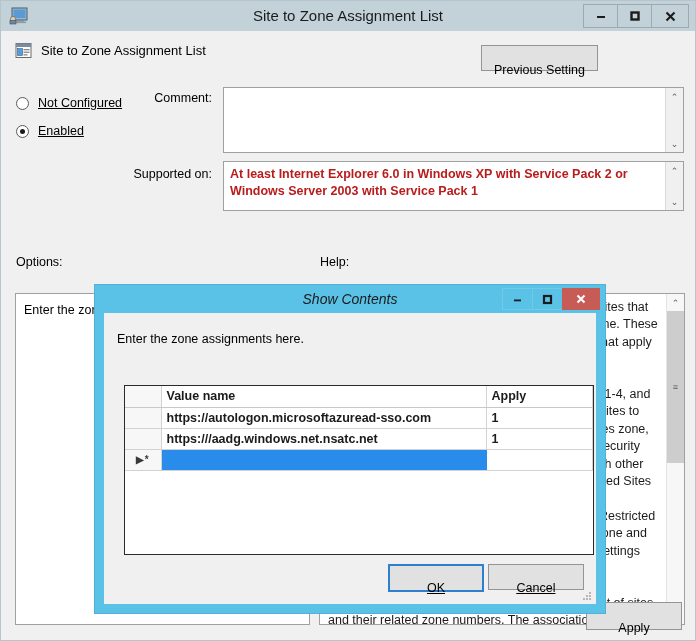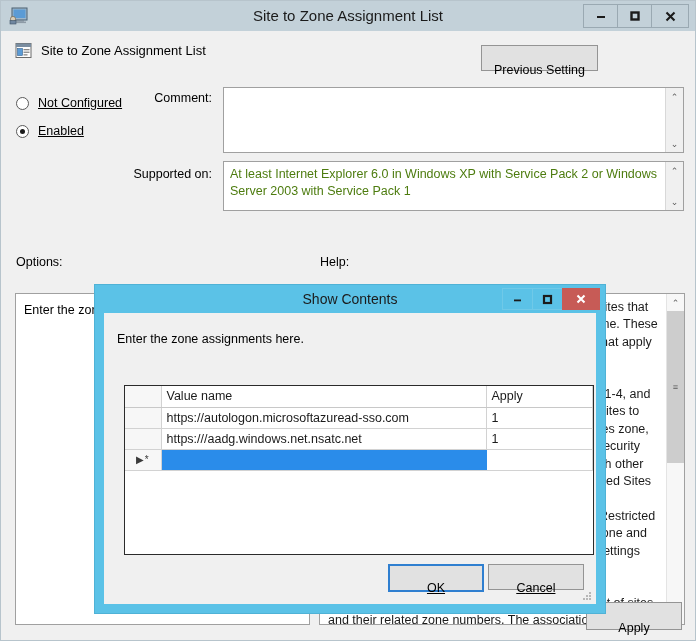--- a/index.html
+++ b/index.html
@@ -160,22 +160,23 @@
     box-sizing: border-box;
     display: flex;
   }
   #comment-box { left: 221px; top: 56px; width: 461px; height: 66px; }
   #supported-box { left: 221px; top: 130px; width: 461px; height: 50px; }
   .boxfield-text {
     flex: 1;
     padding: 4px 6px 0 6px;
     font-size: 12.5px;
     line-height: 17px;
-    color: #4d7c0f;
+    color: #b91c1c;
     overflow: hidden;
+    font-weight: bold;
   }
 
   
   .mini-sb {
     width: 17px;
     background: #f0f0f0;
     border-left: 1px solid #d8d8d8;
     display: flex;
     flex-direction: column;
     justify-content: space-between;
@@ -278,21 +279,21 @@
     position: absolute;
     left: 95px; top: 285px;
     width: 510px; height: 328px;
     background: #5bc2e7;
     box-sizing: border-box;
     box-shadow: 0 0 0 1px #4fb2d6;
   }
   #sc-titlebar {
     position: absolute;
     left: 0; top: 0;
-    width: 100%; height: 28px;
+    width: 100%; height: 28px; font-style: italic;
   }
   #sc-title {
     position: absolute;
     left: 0; top: 0;
     width: 100%; height: 28px;
     line-height: 28px;
     text-align: center;
     font-size: 14px;
     color: #1b1b1b;
   }
@@ -352,21 +353,21 @@
   }
   #sc-grid col.c-head { width: 36px; }
   #sc-grid col.c-name { width: 325px; }
   #sc-grid th, #sc-grid td {
     border: 1px solid #d2d2d2;
     border-top: none;
     border-left: none;
     height: 21px;
     padding: 0 0 0 5px;
     text-align: left;
-    font-weight: normal;
+    font-weight: bold;
     color: #1b1b1b;
     white-space: nowrap;
     overflow: hidden;
     background: #ffffff;
     box-sizing: border-box;
   }
   #sc-grid th { border-bottom: 1px solid #c8c8c8; }
   #sc-grid td.rowhdr, #sc-grid th.rowhdr {
     background: #f7f7f7;
     padding: 0;

